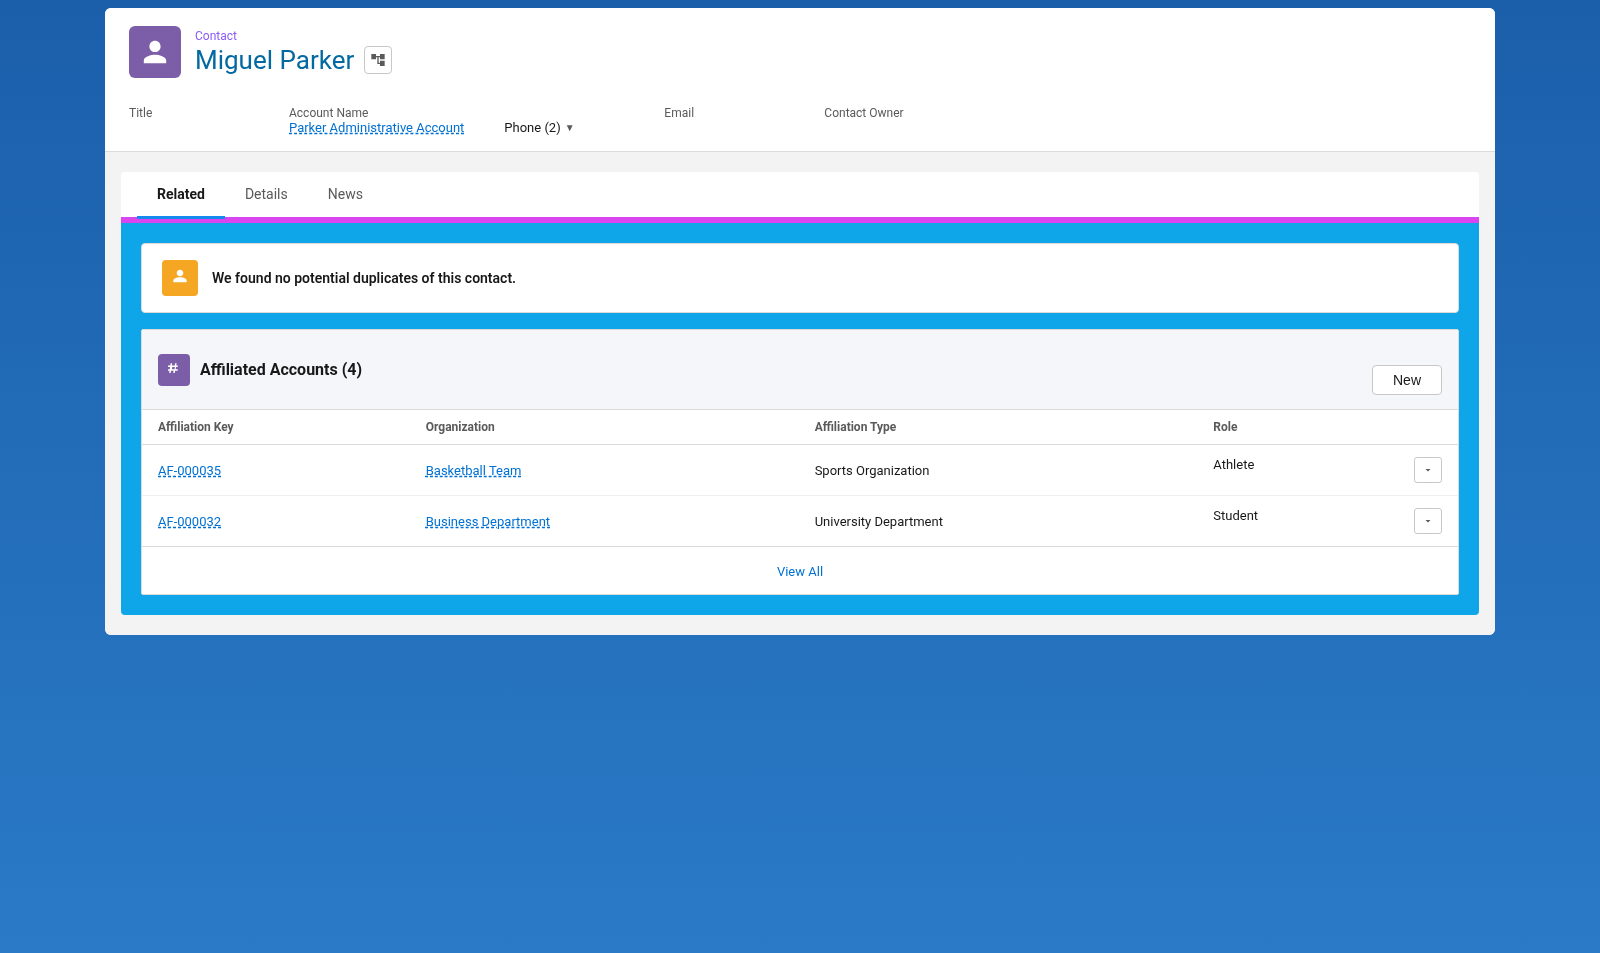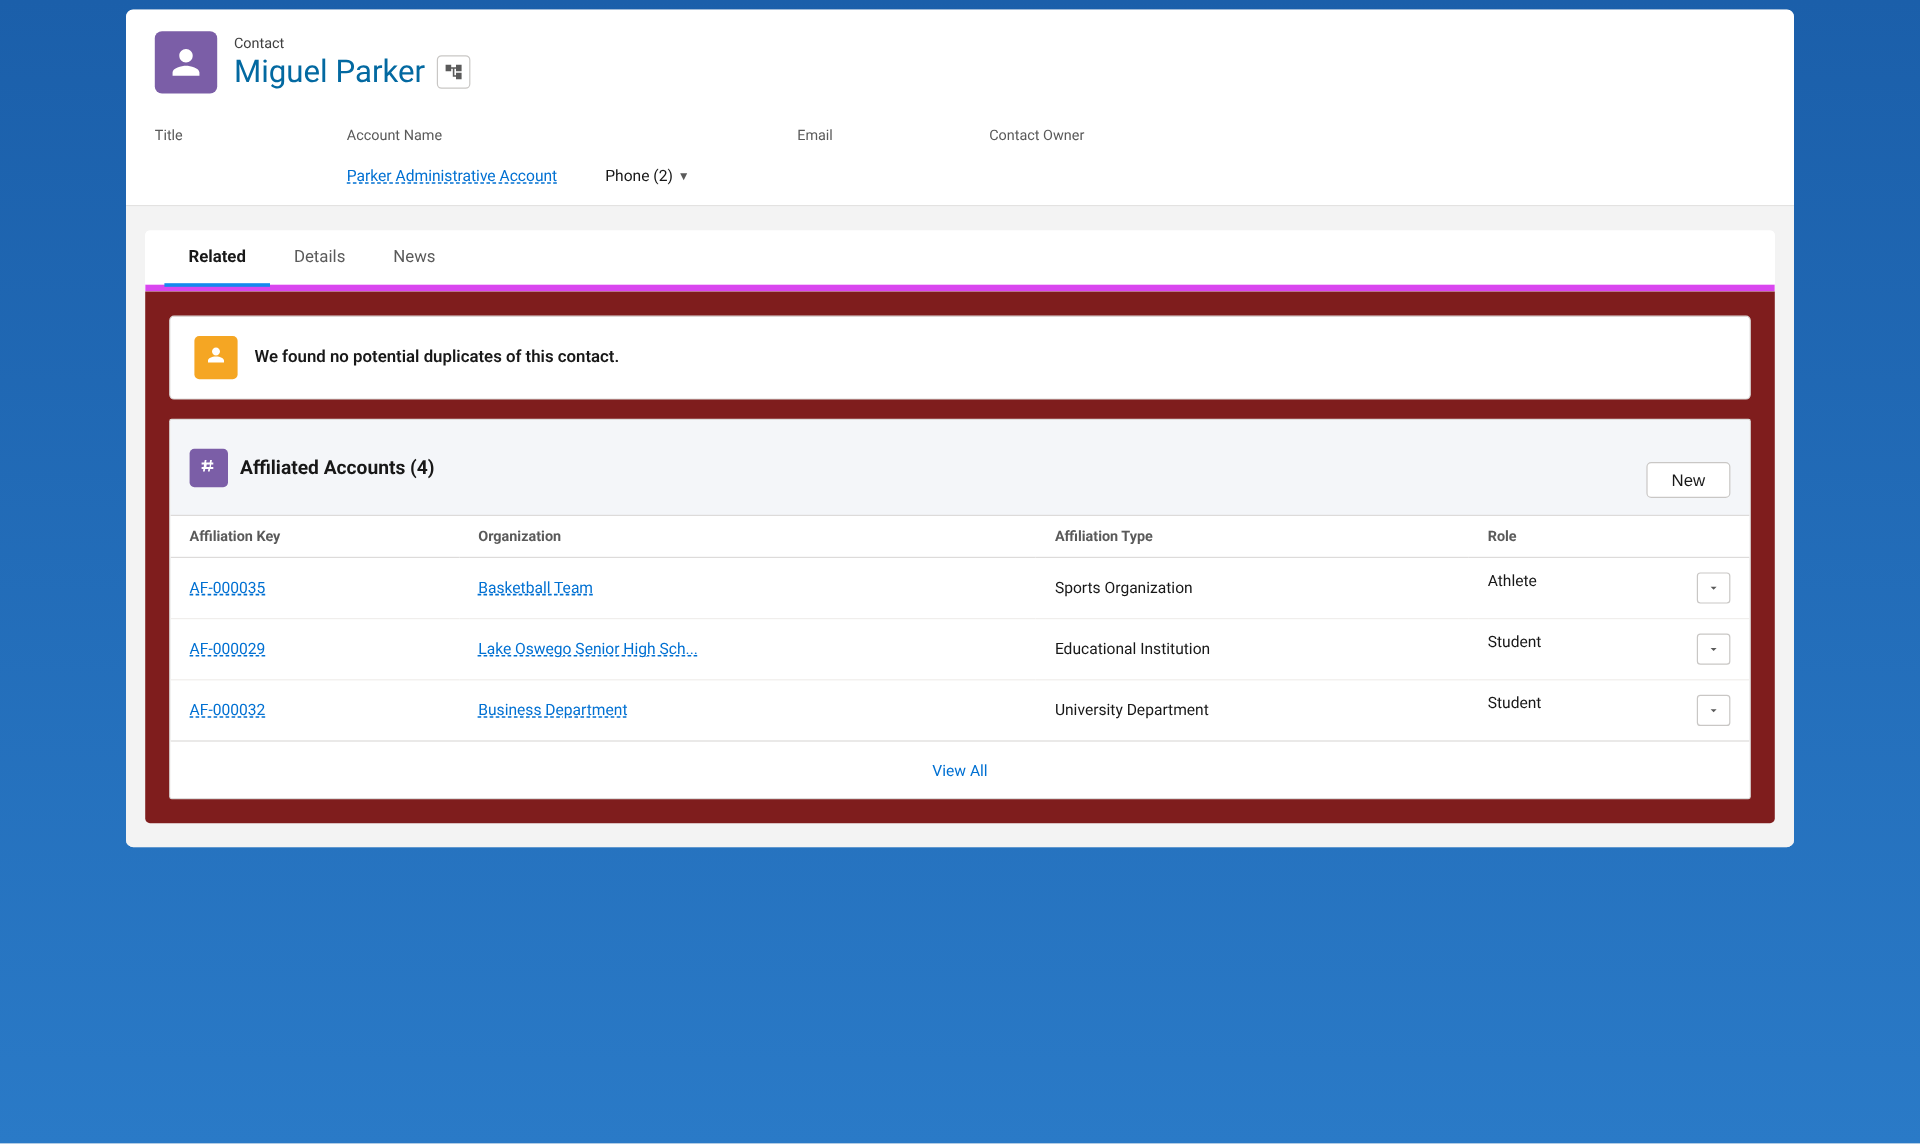--- a/index.html
+++ b/index.html
@@ -55,21 +55,21 @@
       height: 28px;
     }
 
     .record-title-group {
       display: flex;
       flex-direction: column;
     }
 
     .record-label {
       font-size: 12px;
-      color: #404040;
+      color: #8b5cf6;
       margin-bottom: 2px;
     }
 
     .record-name-row {
       display: flex;
       align-items: center;
       gap: 10px;
     }
 
     .record-name {
@@ -105,21 +105,21 @@
     .field-item {
       display: flex;
       flex-direction: column;
       padding: 12px 40px 16px 0;
       min-width: 160px;
     }
 
     .field-label {
       font-size: 12px;
       color: #5a5a5a;
-      margin-bottom: 20px;
+      margin-bottom: 0;
     }
 
     .field-value {
       font-size: 13px;
       color: #181818;
     }
 
     .field-value.link {
       color: #0070d2;
       text-decoration: underline;
@@ -166,21 +166,21 @@
       font-weight: 400;
     }
 
     .tab.active {
       color: #181818;
       font-weight: 700;
       border-bottom: 3px solid #1589ee;
     }
 
     .tab-content {
-      background: #7f1d1d;
+      background: #0ea5e9;
       border-radius: 0 0 4px 4px;
       padding: 20px;
     }
 
     
     .duplicate-notice {
       display: flex;
       align-items: center;
       gap: 14px;
       background: #ffffff;
@@ -439,30 +439,20 @@
                   <th>Role</th>
                 </tr>
               </thead>
               <tbody>
 
                   <tr>
                     <td class="link">AF-000035</td>
                     <td class="link">Basketball Team</td>
                     <td>Sports Organization</td>
                     <td>Athlete<button class="row-action-btn">
-                        <svg viewBox="0 0 24 24" fill="#5a5a5a">
-                          <path d="M7 10l5 5 5-5z"></path>
-                        </svg>
-                      </button></td>
-                  </tr>
-                  <tr>
-                    <td class="link">AF-000029</td>
-                    <td class="link">Lake Oswego Senior High Sch...</td>
-                    <td>Educational Institution</td>
-                    <td>Student<button class="row-action-btn">
                         <svg viewBox="0 0 24 24" fill="#5a5a5a">
                           <path d="M7 10l5 5 5-5z"></path>
                         </svg>
                       </button></td>
                   </tr>
                   <tr>
                     <td class="link">AF-000032</td>
                     <td class="link">Business Department</td>
                     <td>University Department</td>
                     <td>Student<button class="row-action-btn">

